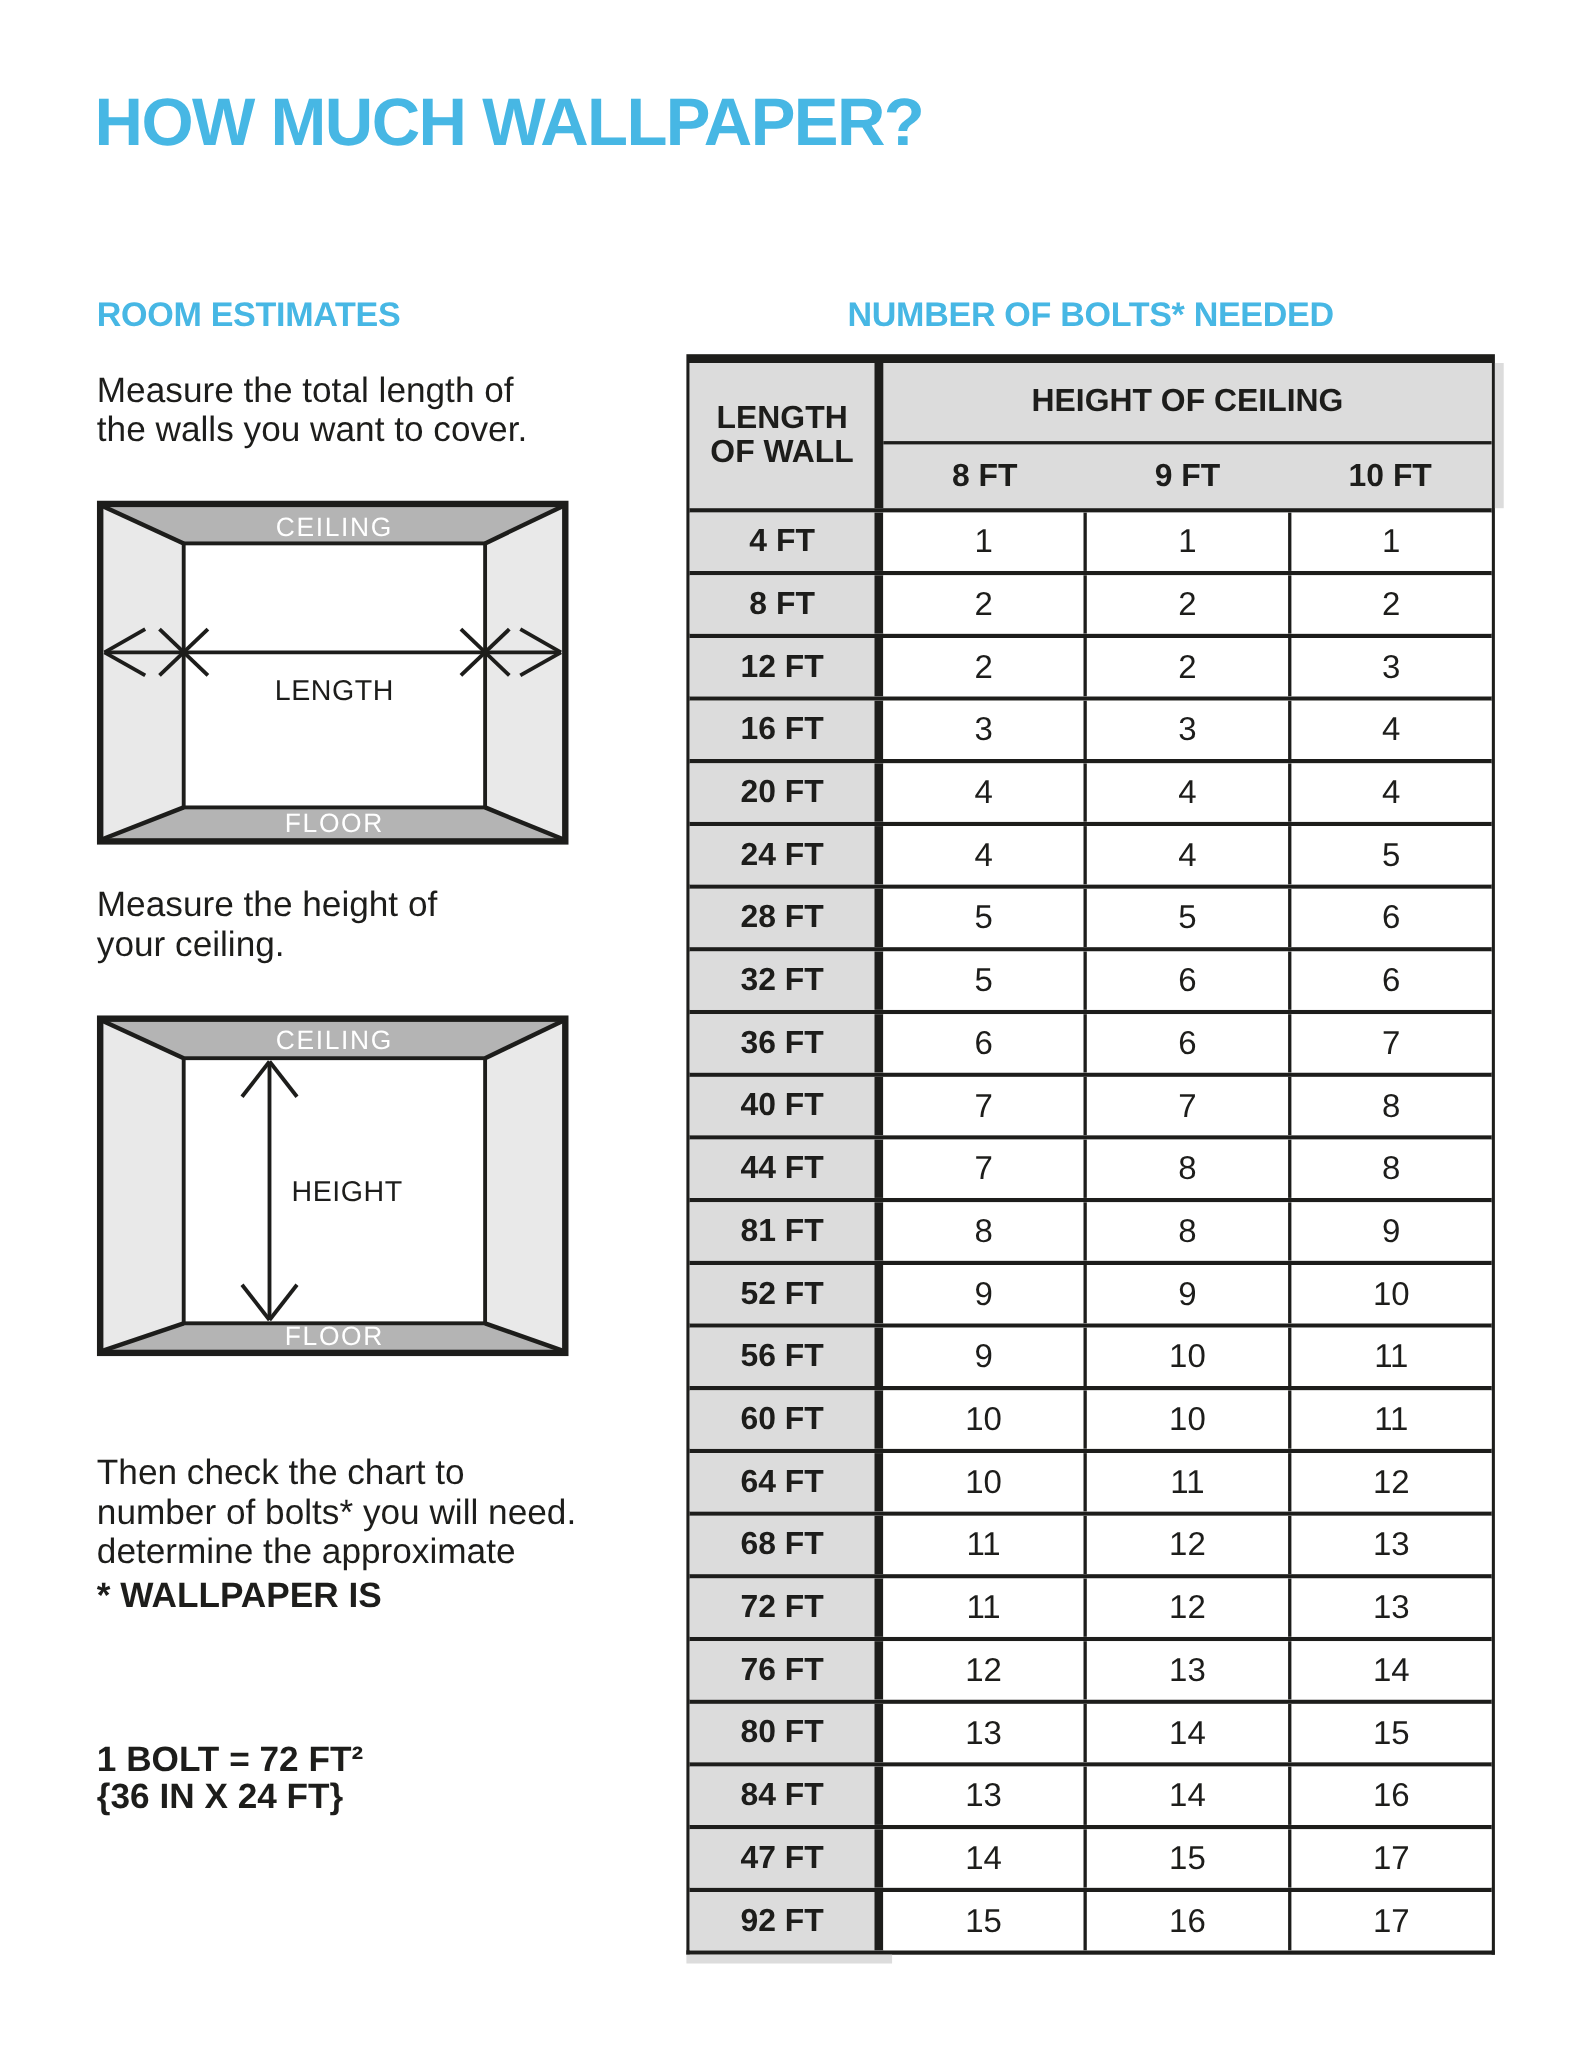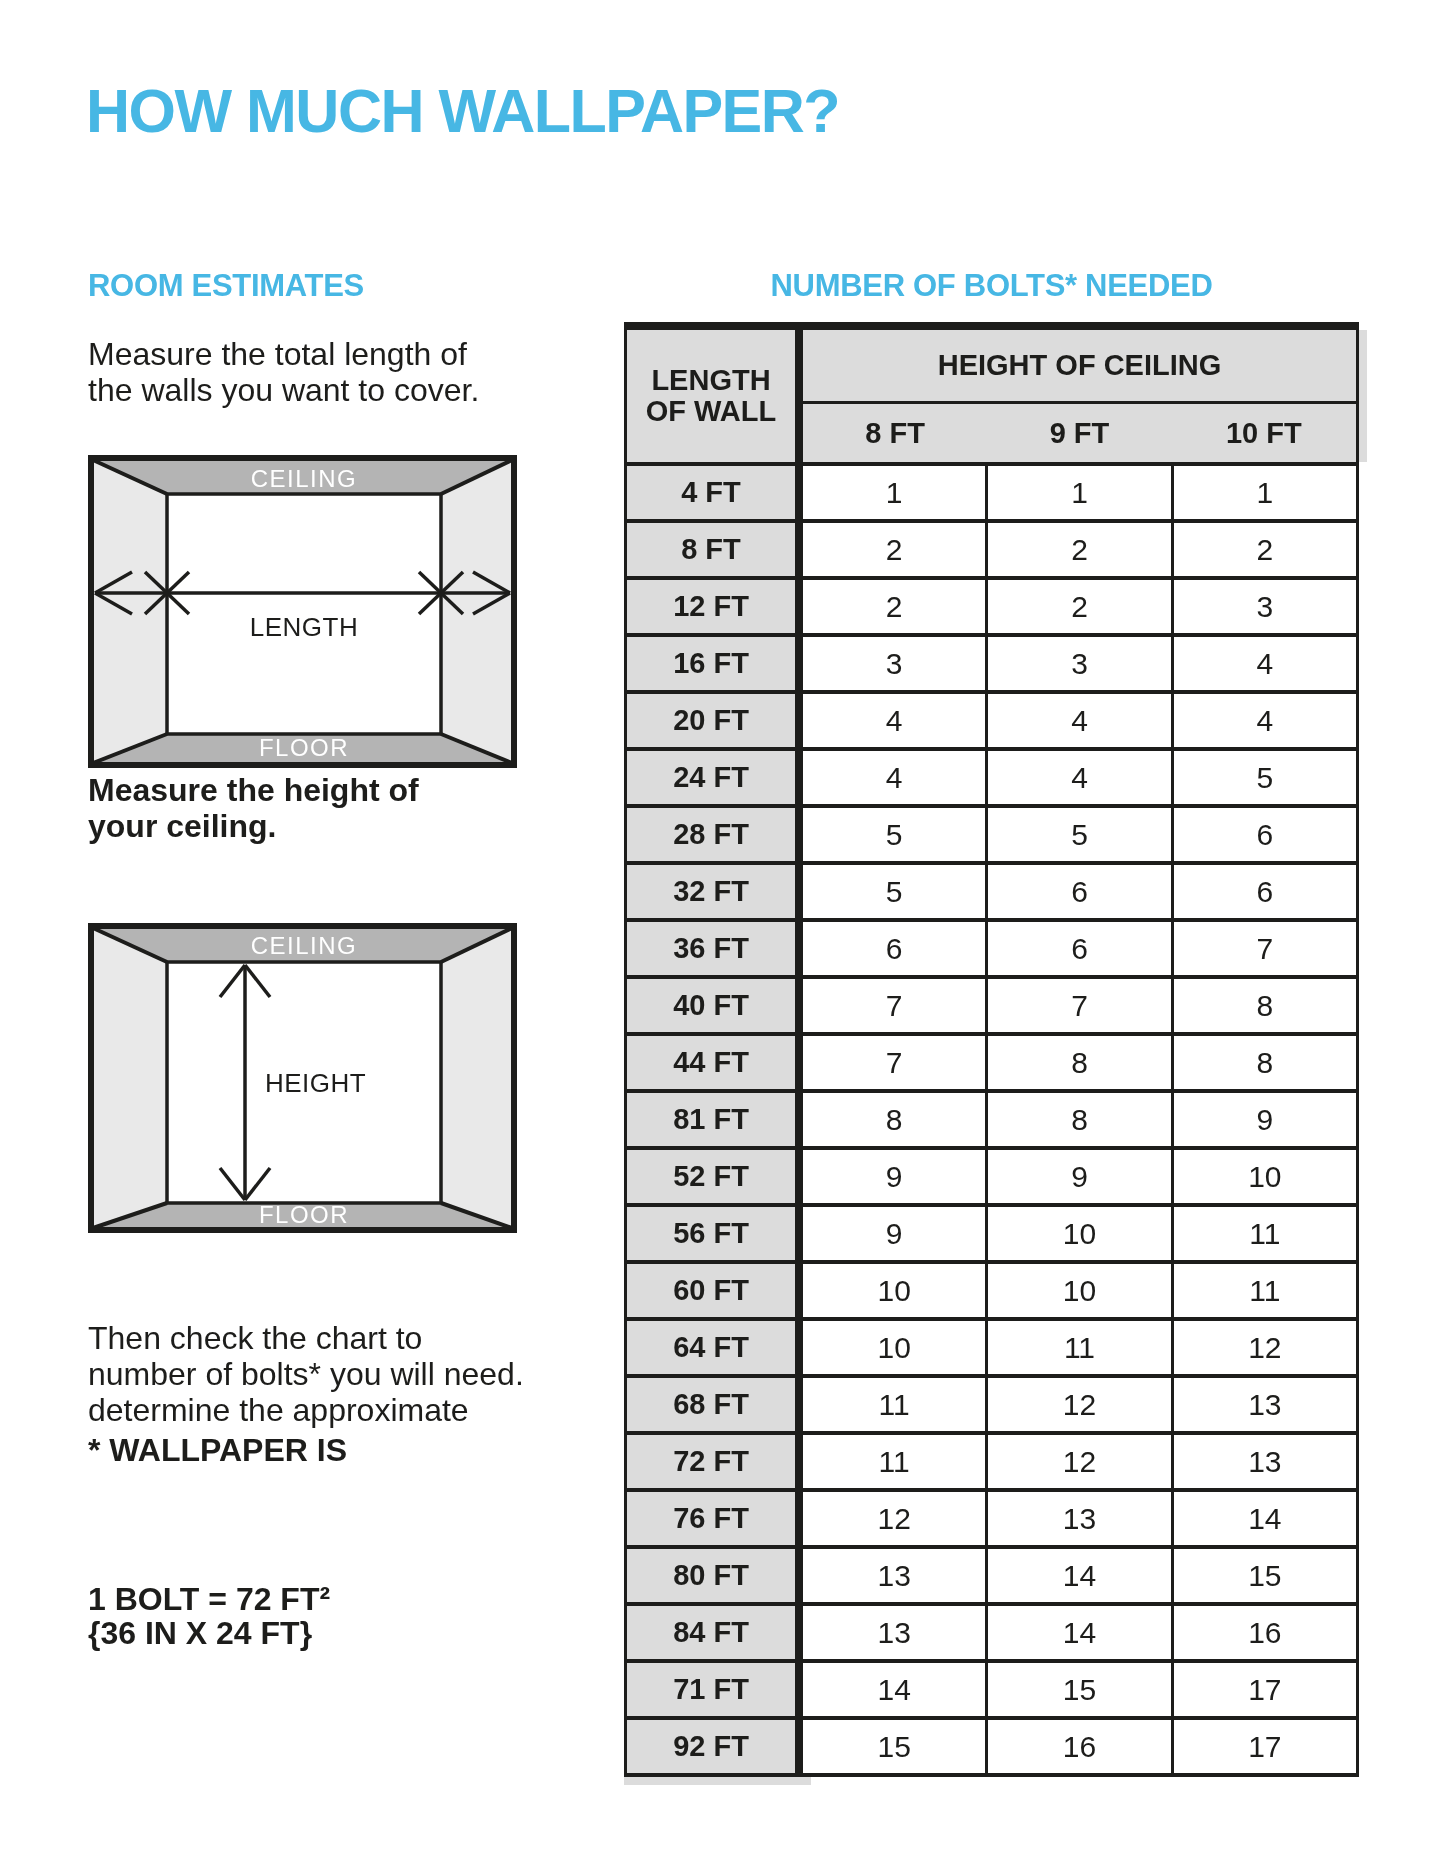--- a/index.html
+++ b/index.html
@@ -142,21 +142,21 @@
       <line class="st" x1="422" y1="138" x2="385" y2="159"></line>
       <line class="st" x1="57" y1="117" x2="101" y2="159"></line>
       <line class="st" x1="57" y1="159" x2="101" y2="117"></line>
       <line class="st" x1="331" y1="117" x2="375" y2="159"></line>
       <line class="st" x1="331" y1="159" x2="375" y2="117"></line>
     </g>
     <text class="lab-dark" x="216" y="181" text-anchor="middle">LENGTH</text>
     <rect class="outer" x="3" y="3" width="423" height="307"></rect>
   </svg>
 
-  <div class="abs body-text" style="top:772px;font-weight:bold;">
+  <div class="abs body-text" style="top:804px;">
     <div>Measure the height of</div>
     <div>your ceiling.</div>
   </div>
 
   <svg class="abs diagram" style="top:923px;height:310px;" viewBox="0 0 429 310">
     <polygon class="wall-face" points="5,5 424,5 353,39 79,39"></polygon>
     <polygon class="wall-face" points="5,305 79,280 353,280 424,305"></polygon>
     <polygon class="wall-side" points="5,5 79,39 79,280 5,305"></polygon>
     <polygon class="wall-side" points="424,5 353,39 353,280 424,305"></polygon>
     <line class="st4" x1="5" y1="5" x2="79" y2="39"></line>
@@ -331,21 +331,21 @@
             <div class="t-cell t-val t-divider">14</div>
             <div class="t-cell t-val t-divider">15</div>
           </div>
           <div class="t-row">
             <div class="t-cell t-label">84 FT</div>
             <div class="t-cell t-val">13</div>
             <div class="t-cell t-val t-divider">14</div>
             <div class="t-cell t-val t-divider">16</div>
           </div>
           <div class="t-row">
-            <div class="t-cell t-label">71 FT</div>
+            <div class="t-cell t-label">47 FT</div>
             <div class="t-cell t-val">14</div>
             <div class="t-cell t-val t-divider">15</div>
             <div class="t-cell t-val t-divider">17</div>
           </div>
           <div class="t-row">
             <div class="t-cell t-label">92 FT</div>
             <div class="t-cell t-val">15</div>
             <div class="t-cell t-val t-divider">16</div>
             <div class="t-cell t-val t-divider">17</div>
           </div>

